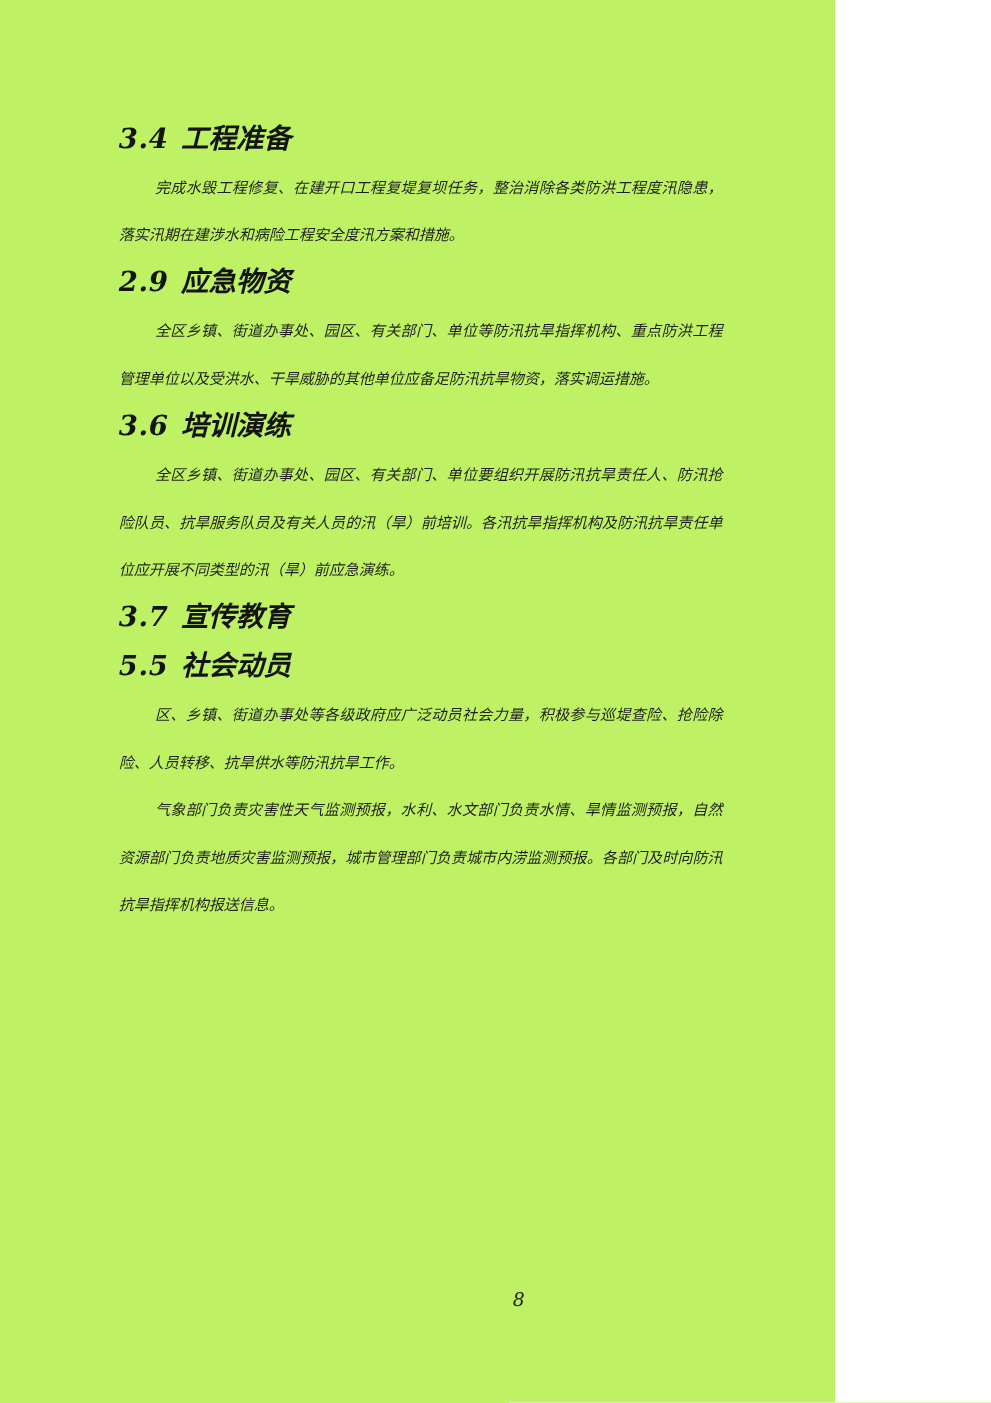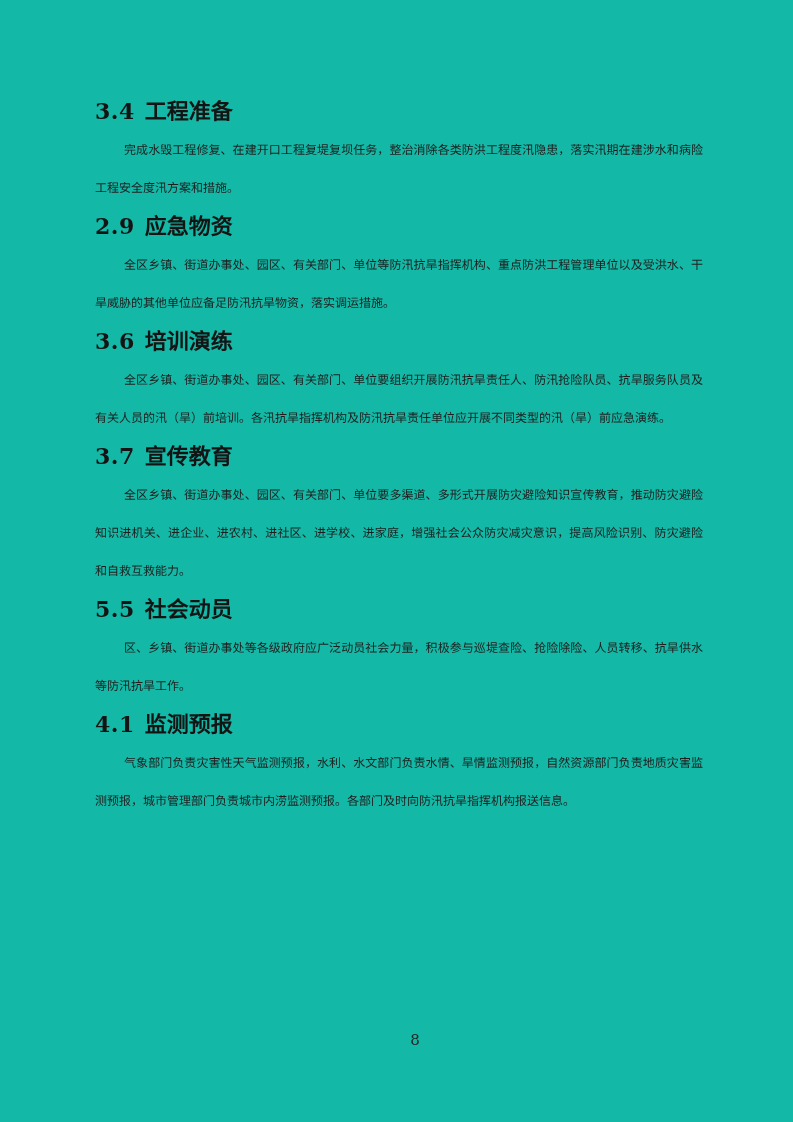--- a/index.html
+++ b/index.html
@@ -1,24 +1,25 @@
 <!DOCTYPE html>
 <html lang="zh-CN"><head>
 <meta charset="utf-8">
 <style>
   html, body { margin: 0; padding: 0; }
   body { background: #ffffff; }
 
   .page {
     position: relative;
-    width: 793px;
+    width: 668px;
     height: 1122px;
-    background: #14b8a6;
+    background: #bef264;
     overflow: hidden;
     color: #1c1c1c;
+    font-style: italic;
   }
 
   .content {
     padding: 92px 90px 0 95px;
   }
 
   .section { margin: 0; }
 
   .section-heading {
     margin: 0;
@@ -77,31 +78,29 @@
       <p class="paragraph">全区乡镇、街道办事处、园区、有关部门、单位等防汛抗旱指挥机构、重点防洪工程管理单位以及受洪水、干旱威胁的其他单位应备足防汛抗旱物资，落实调运措施。</p>
     </section>
 
     <section class="section">
       <h2 class="section-heading gap-wide"><span class="heading-number">3.6</span><span class="heading-title">培训演练</span></h2>
       <p class="paragraph">全区乡镇、街道办事处、园区、有关部门、单位要组织开展防汛抗旱责任人、防汛抢险队员、抗旱服务队员及有关人员的汛（旱）前培训。各汛抗旱指挥机构及防汛抗旱责任单位应开展不同类型的汛（旱）前应急演练。</p>
     </section>
 
     <section class="section">
       <h2 class="section-heading gap-wide"><span class="heading-number">3.7</span><span class="heading-title">宣传教育</span></h2>
-      <p class="paragraph">全区乡镇、街道办事处、园区、有关部门、单位要多渠道、多形式开展防灾避险知识宣传教育，推动防灾避险知识进机关、进企业、进农村、进社区、进学校、进家庭，增强社会公众防灾减灾意识，提高风险识别、防灾避险和自救互救能力。</p>
     </section>
 
     <section class="section">
       <h2 class="section-heading"><span class="heading-number">5.5</span><span class="heading-title">社会动员</span></h2>
       <p class="paragraph">区、乡镇、街道办事处等各级政府应广泛动员社会力量，积极参与巡堤查险、抢险除险、人员转移、抗旱供水等防汛抗旱工作。</p>
     </section>
 
 
     <section class="section">
-      <h2 class="section-heading"><span class="heading-number">4.1</span><span class="heading-title">监测预报</span></h2>
       <p class="paragraph">气象部门负责灾害性天气监测预报，水利、水文部门负责水情、旱情监测预报，自然资源部门负责地质灾害监测预报，城市管理部门负责城市内涝监测预报。各部门及时向防汛抗旱指挥机构报送信息。</p>
     </section>
 
   </div>
 
   <div class="page-footer">
     <span>8</span>
   </div>
 </div>
 

